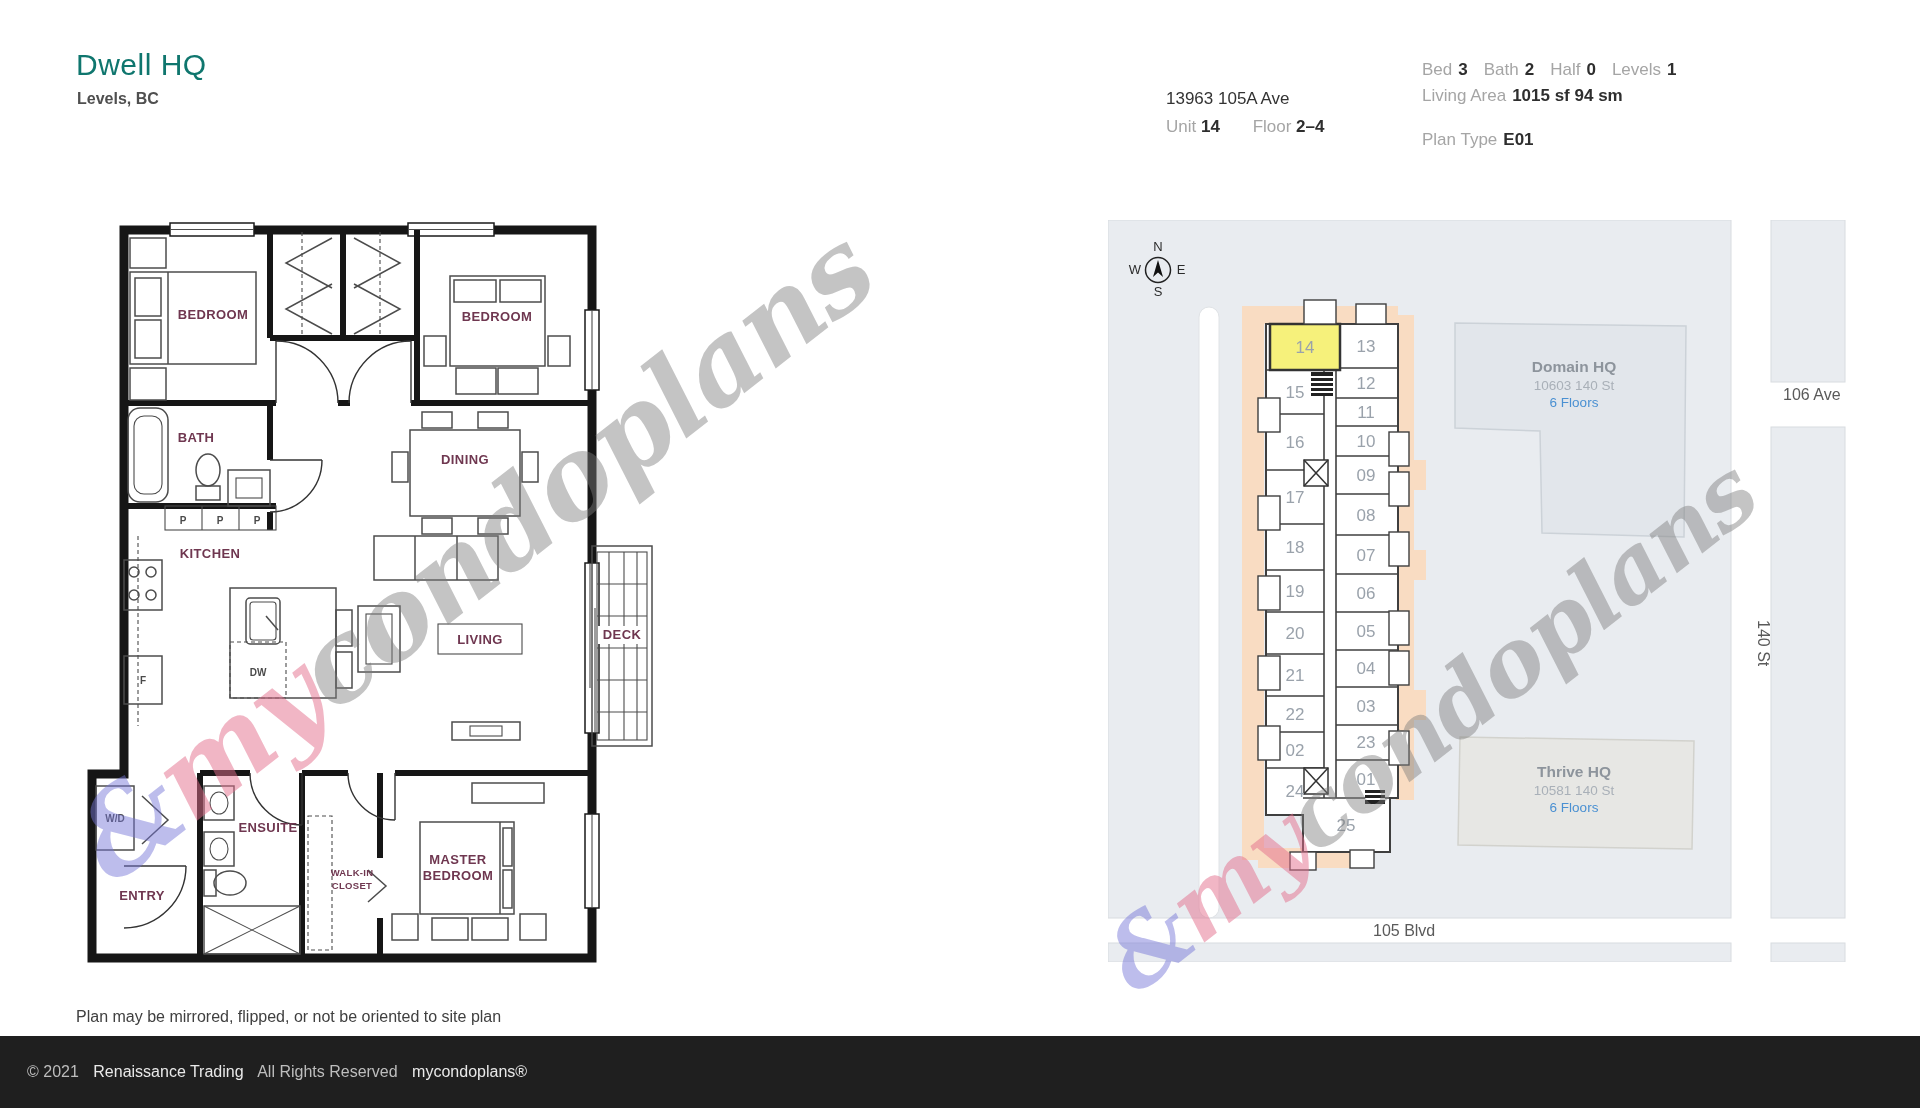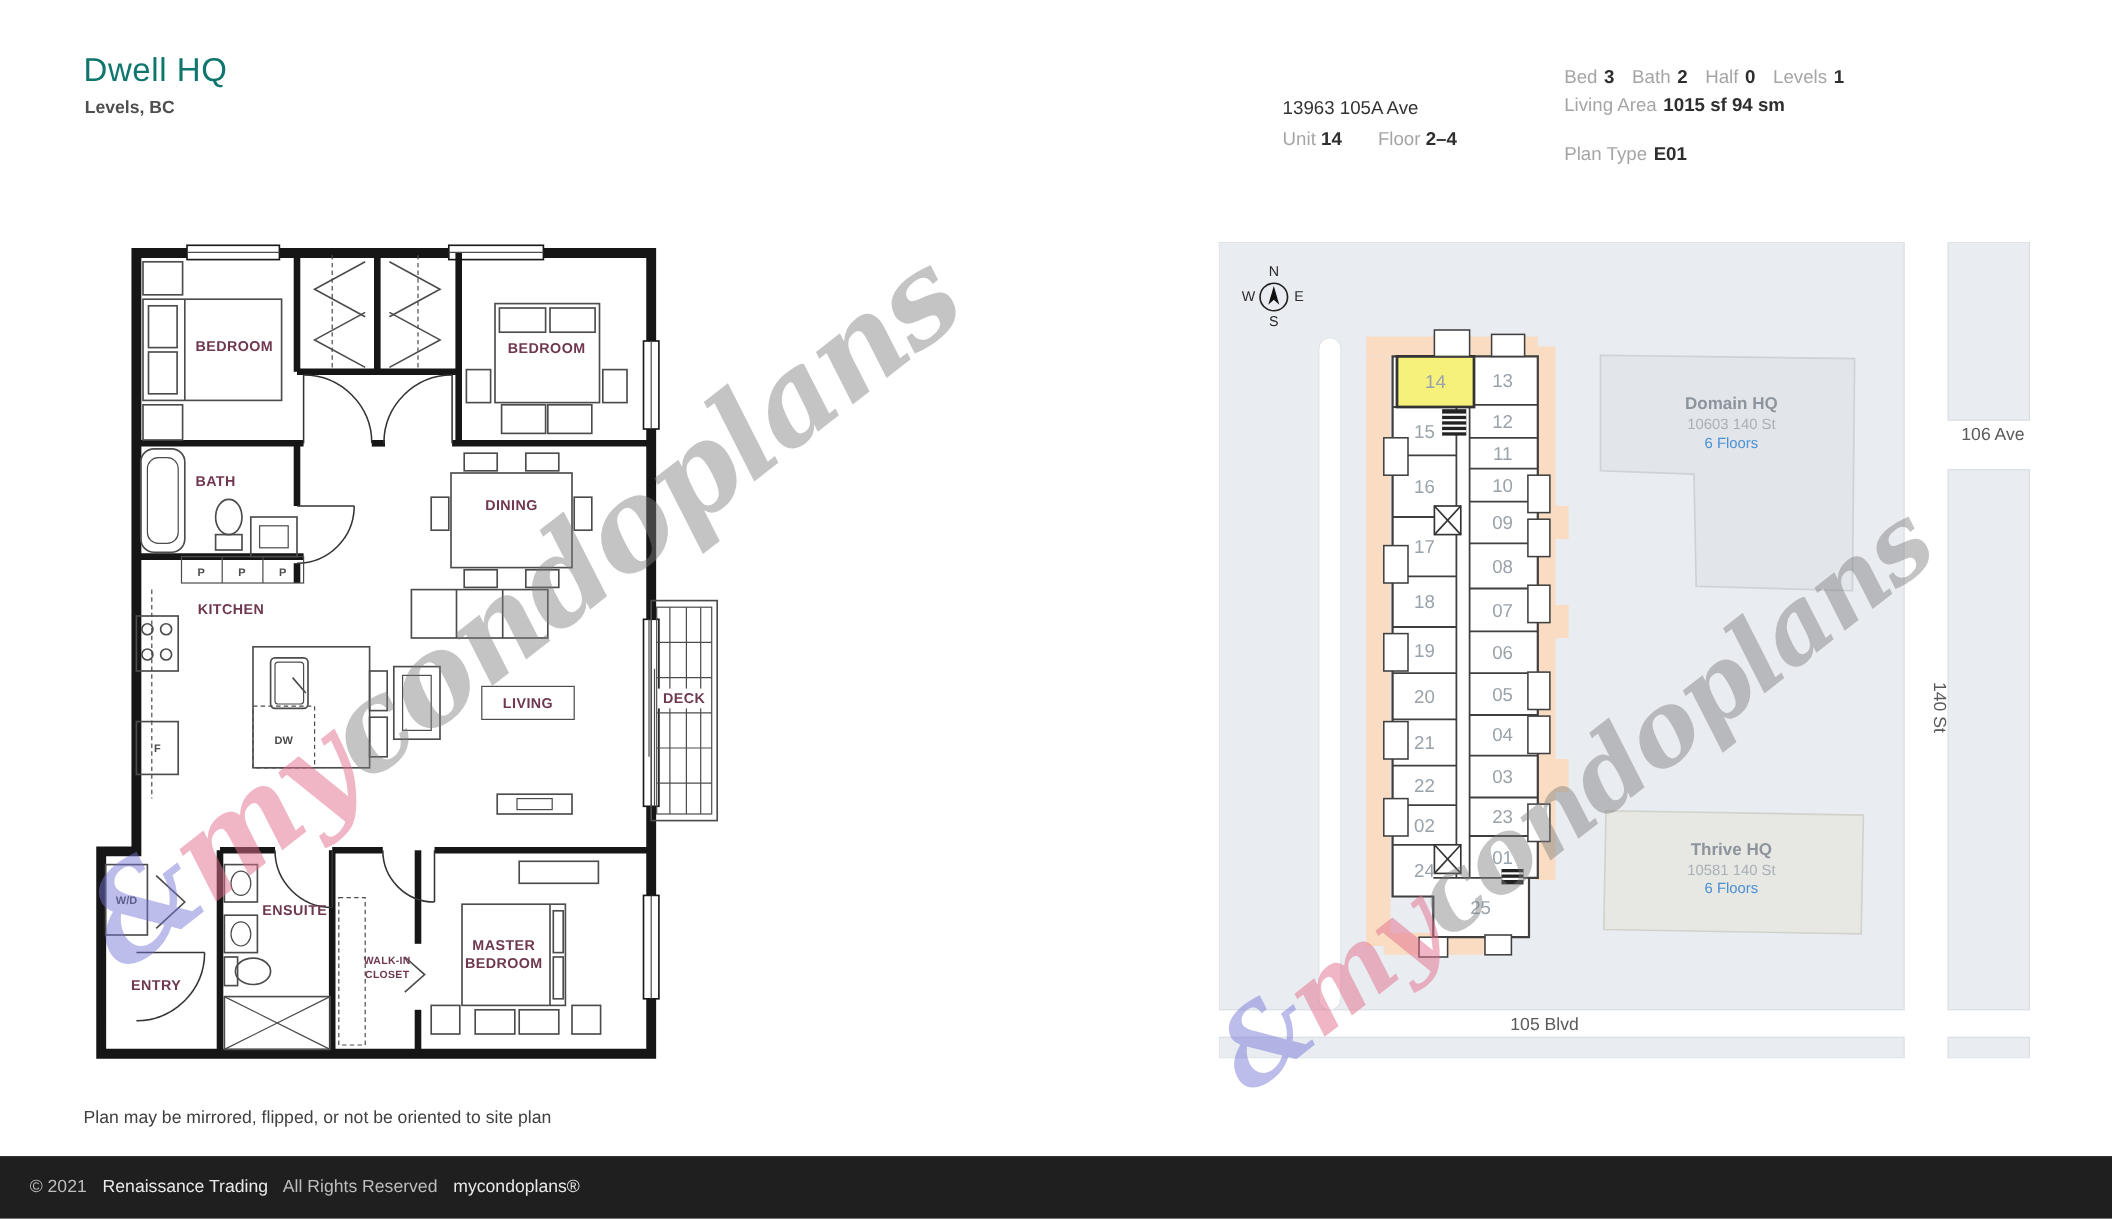--- a/index.html
+++ b/index.html
@@ -55,21 +55,21 @@
 
   
   .wm{position:absolute;font-family:"DejaVu Serif",serif;font-style:italic;font-weight:600;
       transform:rotate(-38deg);transform-origin:0 100%;white-space:nowrap;
       pointer-events:none;letter-spacing:-2px;z-index:5;}
   .wm-amp{color:rgba(118,118,215,.48);}
   .wm-my{color:rgba(228,110,140,.5);}
   .wm-rest{color:rgba(125,125,125,.45);}
 
   
-  .footer{position:absolute;left:0;right:0;bottom:0;height:57px;background:#1f1f1f;
+  .footer{position:absolute;left:0;right:0;bottom:0;height:72px;background:#1f1f1f;
           display:flex;align-items:center;box-sizing:border-box;
           padding:0 30px 0 27px;font-size:16px;}
   .f-muted{color:#bdbdbd;margin-right:10px;}
   .f-bright{color:#e9e9e9;margin-right:10px;}
   .footer-notice{margin-left:auto;color:#c4c4c4;font-size:16px;}
 </style>
 </head>
 <body>
 
 <div class="title">Dwell HQ</div>

